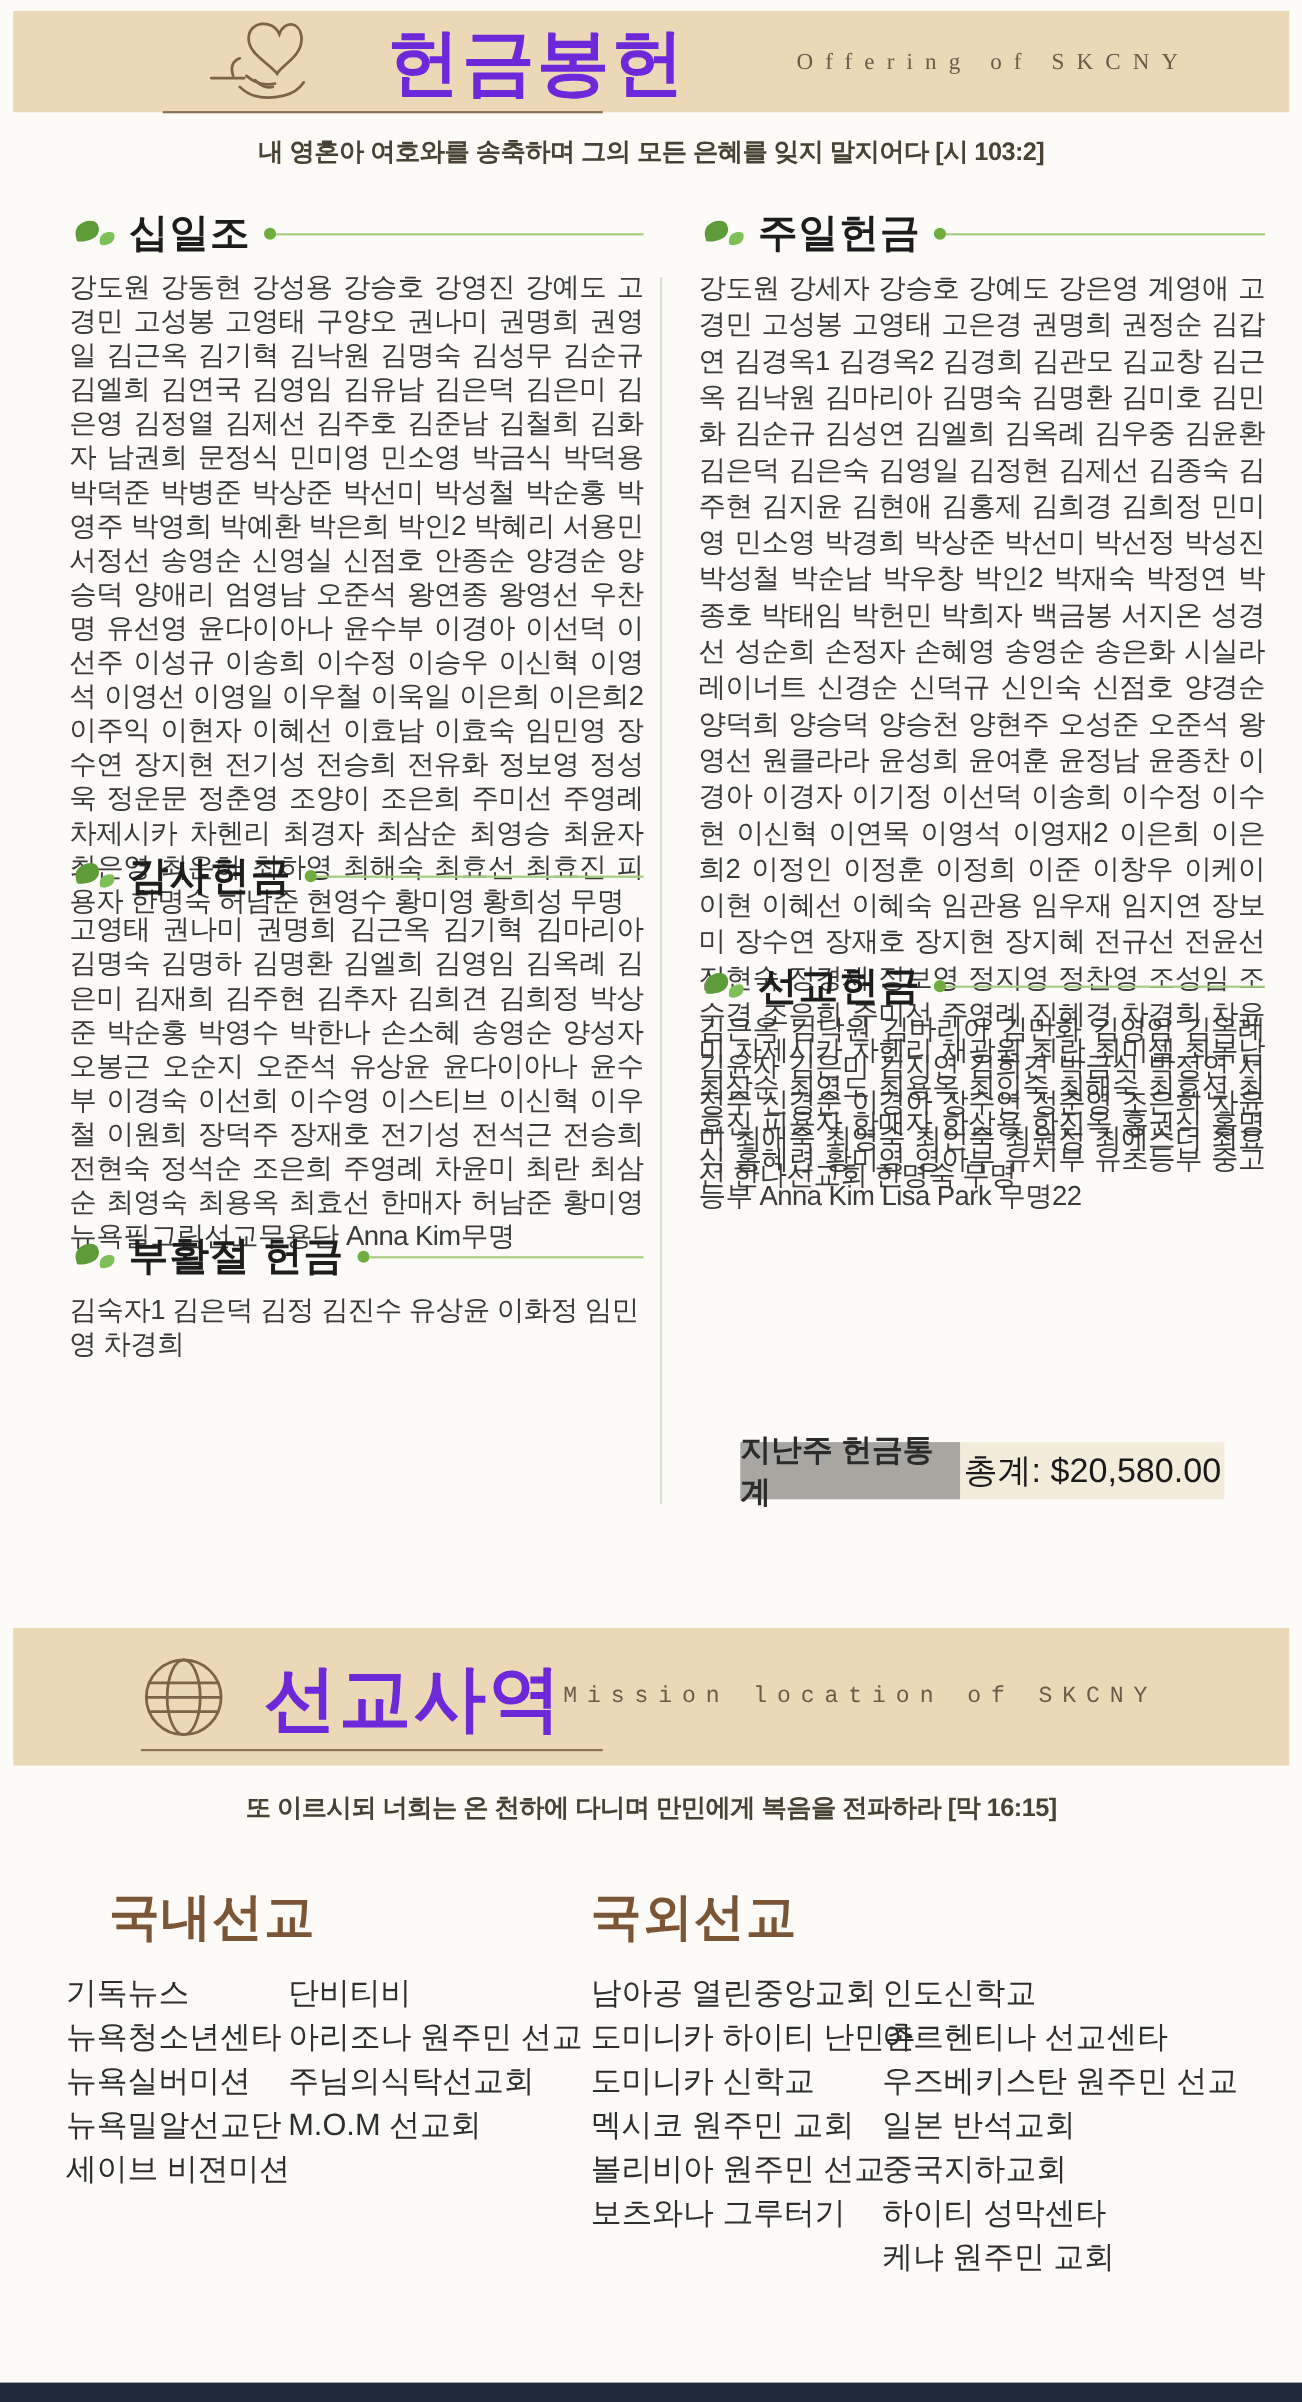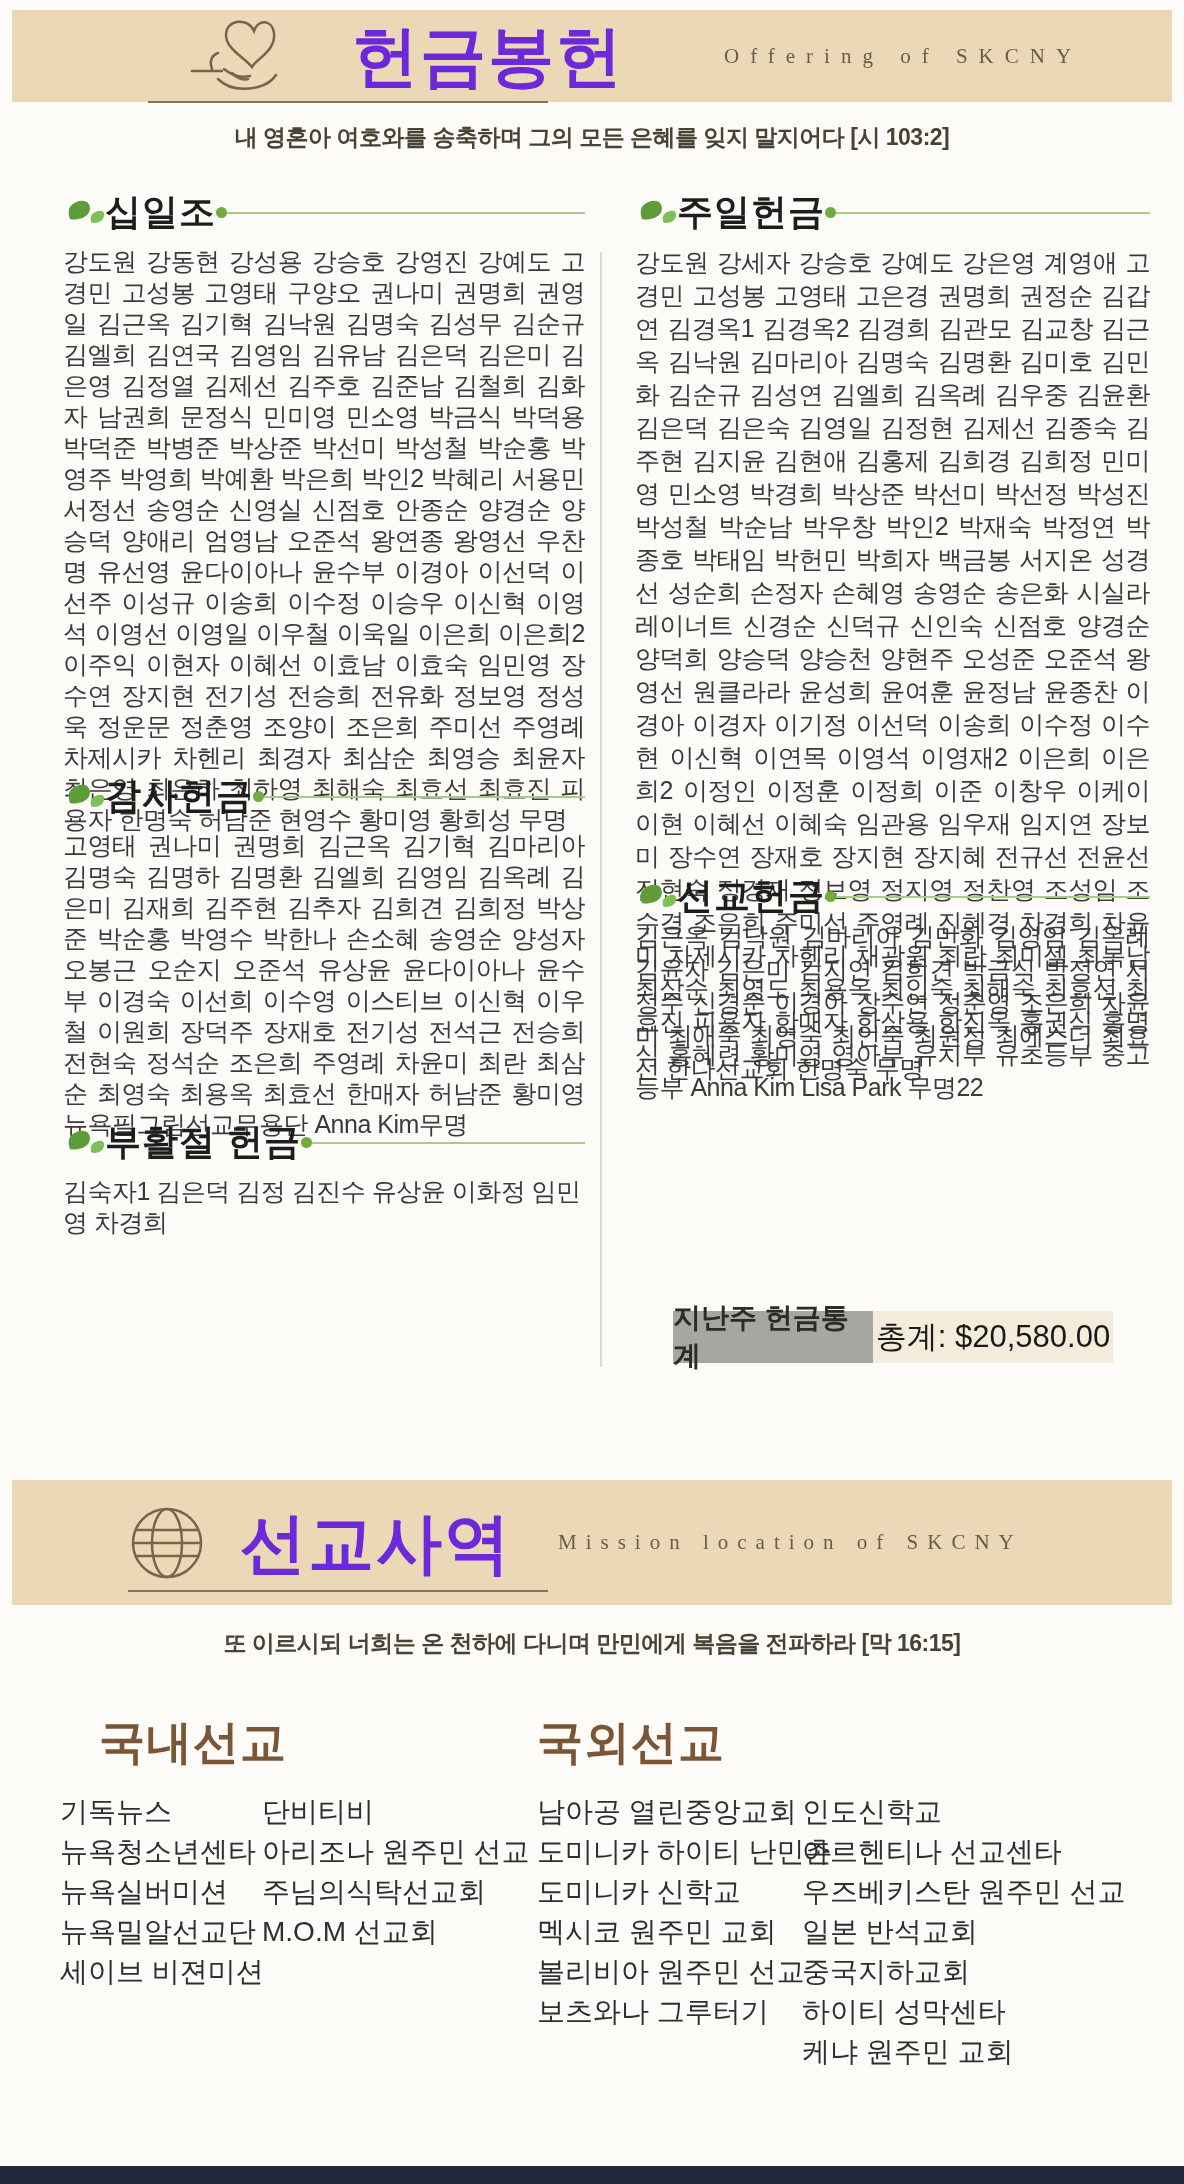--- a/index.html
+++ b/index.html
@@ -10,21 +10,21 @@
           display:flex;align-items:center;}
   .banner .art{position:relative;flex:0 0 auto;}
   .banner-title{font-size:66px;font-weight:bold;color:#6d28d9;letter-spacing:2px;line-height:1;}
   .banner-sub{font-family:"Liberation Serif",serif;font-size:21px;color:#6a5c49;
               letter-spacing:11px;white-space:nowrap;}
   .art-underline{position:absolute;height:2px;background:#8a7354;}
   
   .verse{position:absolute;left:0;width:100%;text-align:center;font-size:23px;
          font-weight:bold;color:#474234;letter-spacing:-0.5px;}
   .divider{position:absolute;width:2px;background:#d9ddcd;}
-  .sec-head{position:absolute;display:flex;align-items:center;}
+  .sec-head{position:absolute;display:flex;align-items:center;gap:12px;}
   .sec-title{font-size:36px;font-weight:bold;color:#1d1d1d;white-space:nowrap;letter-spacing:1px;}
   .sec-rule{display:flex;align-items:center;flex:1;}
   .rule-dot{width:11px;height:11px;border-radius:50%;background:#6fae3e;}
   .rule-line{height:2px;background:#a8cd80;flex:1;}
   .names{position:absolute;font-size:25px;line-height:31px;font-weight:500;color:#3a3a3a;
          text-align:justify;letter-spacing:-0.5px;}
   .names.wide{line-height:33px;}
   
   .stats{position:absolute;display:flex;height:52px;}
   .stats-label{background:#a7a6a1;color:#2b2b2b;font-size:28px;font-weight:bold;
@@ -138,21 +138,21 @@
       <svg width="94" height="94" viewBox="0 0 94 94" fill="none" stroke="#7a6348" stroke-width="2.5">
         <circle cx="47" cy="47" r="34"></circle>
         <ellipse cx="47" cy="47" rx="15" ry="34"></ellipse>
         <path d="M15 34 H79"></path>
         <path d="M13 47 H81"></path>
         <path d="M15 60 H79"></path>
       </svg>
       <div class="art-underline" style="left:8px;bottom:-2px;width:420px;"></div>
     </div>
     <div class="banner-title" style="margin-left:26px;">선교사역</div>
-    <div class="banner-sub" style="margin-left:46px;letter-spacing:9px;">Mission location of SKCNY</div>
+    <div class="banner-sub" style="letter-spacing:9px;font-family:Liberation Mono, monospace;">Mission location of SKCNY</div>
   </div>
 
   <div class="verse" style="top:1628px;">또 이르시되 너희는 온 천하에 다니며 만민에게 복음을 전파하라 [막 16:15]</div>
 
   <div class="m-head" style="left:60px;top:1712px;margin-left:39px;">국내선교</div>
   <div class="m-list" style="left:60px;top:1792px;">
       <div class="m-item">기독뉴스</div>
       <div class="m-item">뉴욕청소년센타</div>
       <div class="m-item">뉴욕실버미션</div>
       <div class="m-item">뉴욕밀알선교단</div>

